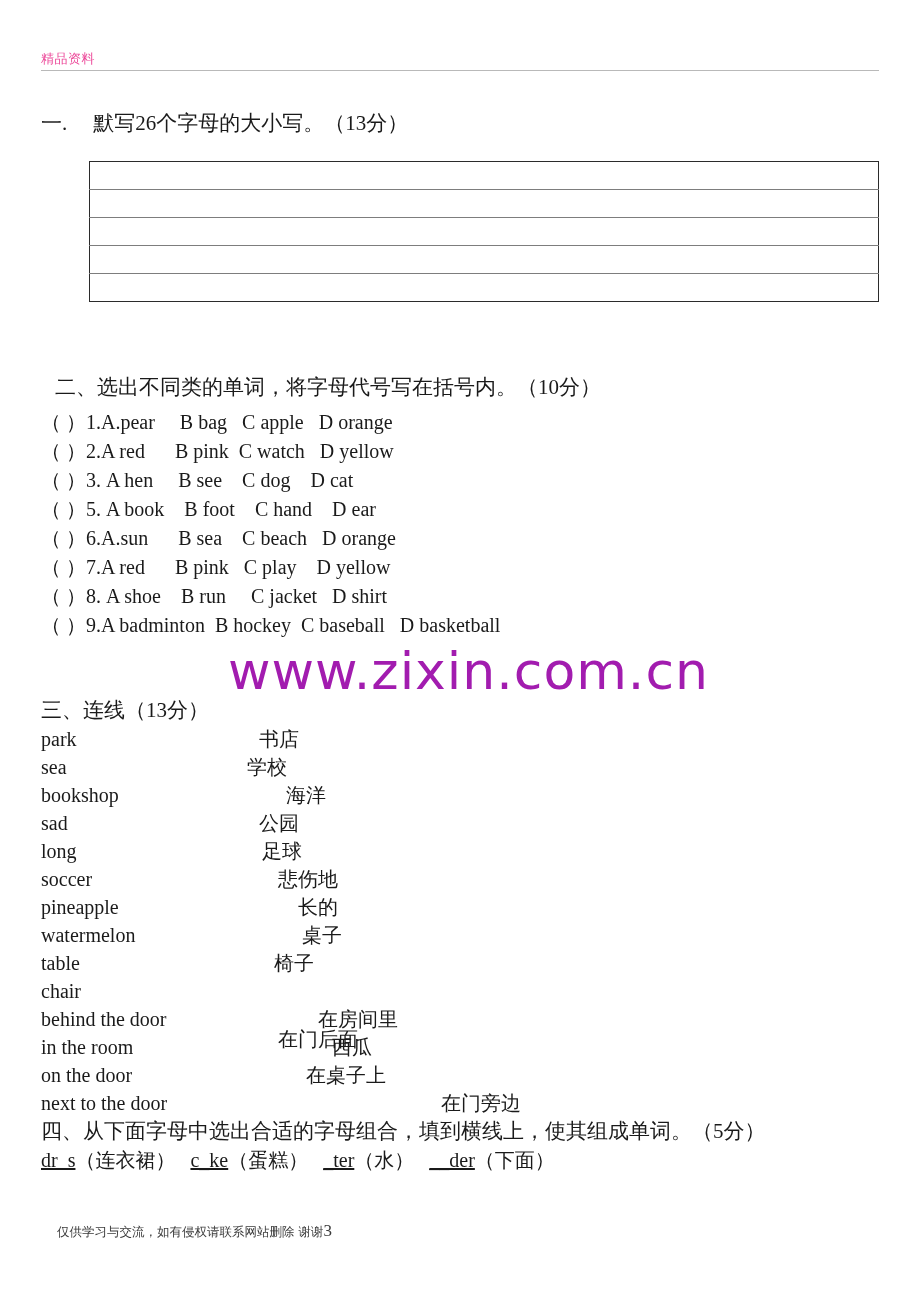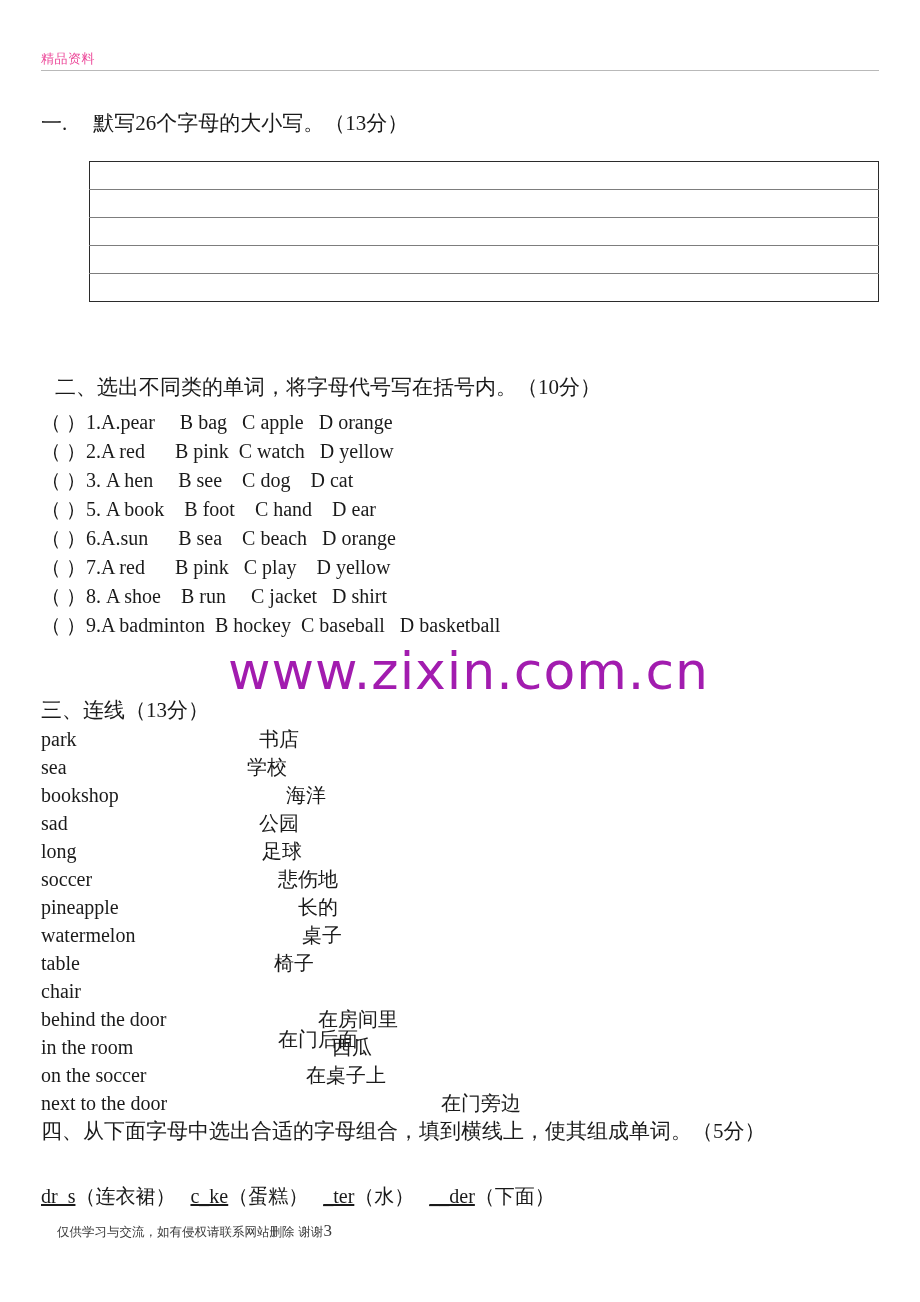--- a/index.html
+++ b/index.html
@@ -113,21 +113,21 @@
     height: 28px;
     font-size: 20px;
     line-height: 28px;
     white-space: nowrap;
   }
   .match-en { position: absolute; left: 0; top: 0; }
   .match-zh { position: absolute; top: 0; }
 
   
   #sec4-heading { left: 41px; top: 1118px; }
-  #sec4-blanks  { left: 41px; top: 1147px; font-size: 20px; line-height: 26px; margin-top: 36px; }
+  #sec4-blanks  { left: 41px; top: 1147px; font-size: 20px; line-height: 26px; }
   .blank-item { white-space: pre; }
   .blank-u { text-decoration: underline; }
 
   
   .doc-footer {
     position: absolute;
     left: 41px;
     top: 1205px;
     white-space: pre;
     font-family: "DejaVu Sans", "Liberation Sans", sans-serif;
@@ -234,21 +234,21 @@
         </div>
         <div class="match-row">
           <span class="match-en">behind the door</span>
           <span class="match-zh" style="left: 277px;">在房间里</span>
         </div>
         <div class="match-row">
           <span class="match-en">in the room</span>
           <span class="match-zh" style="left: 243px; margin-left: 48px;">西瓜</span>
         </div>
         <div class="match-row">
-          <span class="match-en">on the soccer</span>
+          <span class="match-en">on the door</span>
           <span class="match-zh" style="left: 265px;">在桌子上</span>
         </div>
         <div class="match-row">
           <span class="match-en">next to the door</span>
           <span class="match-zh" style="left: 400px;">在门旁边</span>
         </div>
       </div>
 
     <div class="sec-heading" id="sec4-heading">四、从下面字母中选出合适的字母组合，填到横线上，使其组成单词。（5分）</div>
     <div class="q-line" id="sec4-blanks"><span class="blank-item"><span class="blank-u">dr  s</span><span>（连衣裙）   </span></span><span class="blank-item"><span class="blank-u">c_ke</span><span>（蛋糕）   </span></span><span class="blank-item"><span class="blank-u">_ter</span><span>（水）   </span></span><span class="blank-item"><span class="blank-u">__der</span><span>（下面）</span></span></div>

